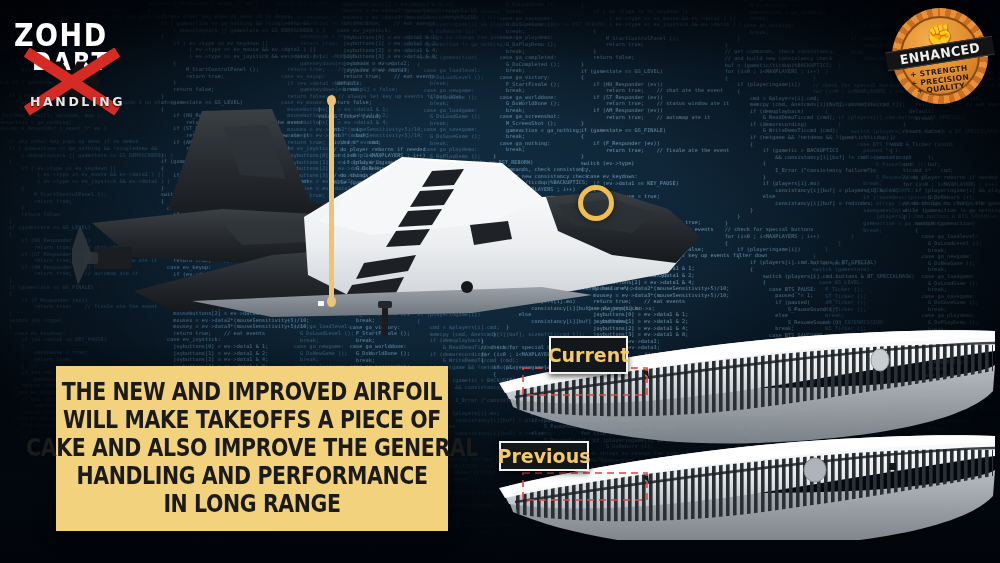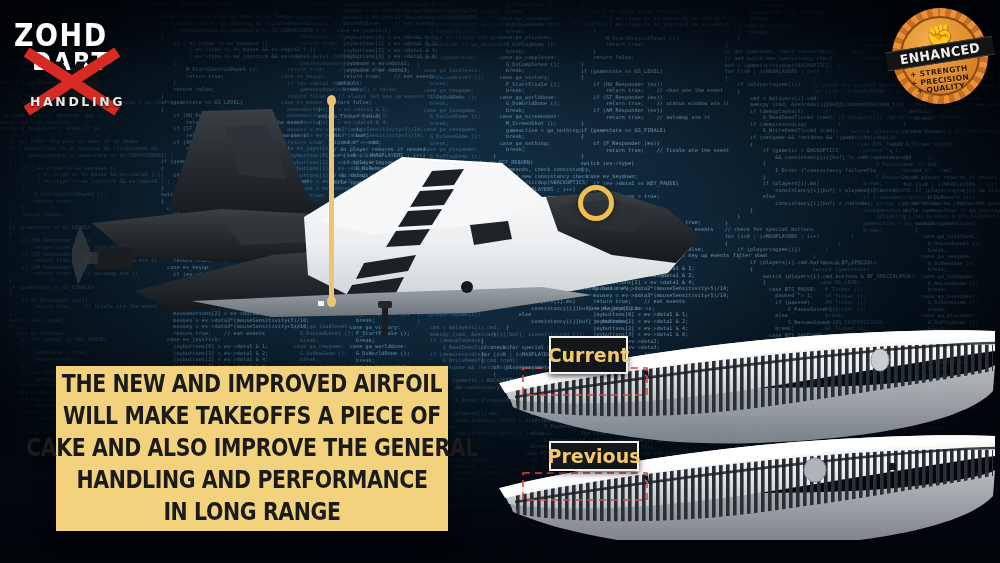--- a/index.html
+++ b/index.html
@@ -165,27 +165,27 @@
     position:absolute; background:#14171a; border:2px solid #f2f2ee;
     display:flex; align-items:center; justify-content:center;
     box-shadow:0 2px 6px rgba(0,0,0,.7);
   }
   .lbl span{
     color:#f3c96a; font-weight:bold; font-size:19px;
     font-family:"DejaVu Sans", sans-serif;
     white-space:nowrap;
   }
   #lbl-current{ left:529px; top:336px; width:79px; height:38px;margin-left:20px; }
-  #lbl-previous{ left:549px; top:441px; width:90px; height:30px; }
+  #lbl-previous{ left:499px; top:441px; width:90px; height:30px; }
 
   
   .statement{
     position:absolute; left:56px; top:366px; width:392px; height:165px;
     background:#f2d27c;
-    display:flex; flex-direction:column; align-items:center; justify-content:space-between;
+    display:flex; flex-direction:column; align-items:center; justify-content:center;
     box-shadow:0 4px 16px rgba(0,0,0,.55);
     padding:4px 6px;
   }
   .statement div{
     color:#1b1b1b; font-weight:bold; font-size:20.5px; line-height:25px;
     font-family:"DejaVu Sans", sans-serif;
     letter-spacing:-0.4px; text-align:center; white-space:nowrap;
     transform:scaleY(1.18); transform-origin:center;
     margin:1.6px 0;
   }

